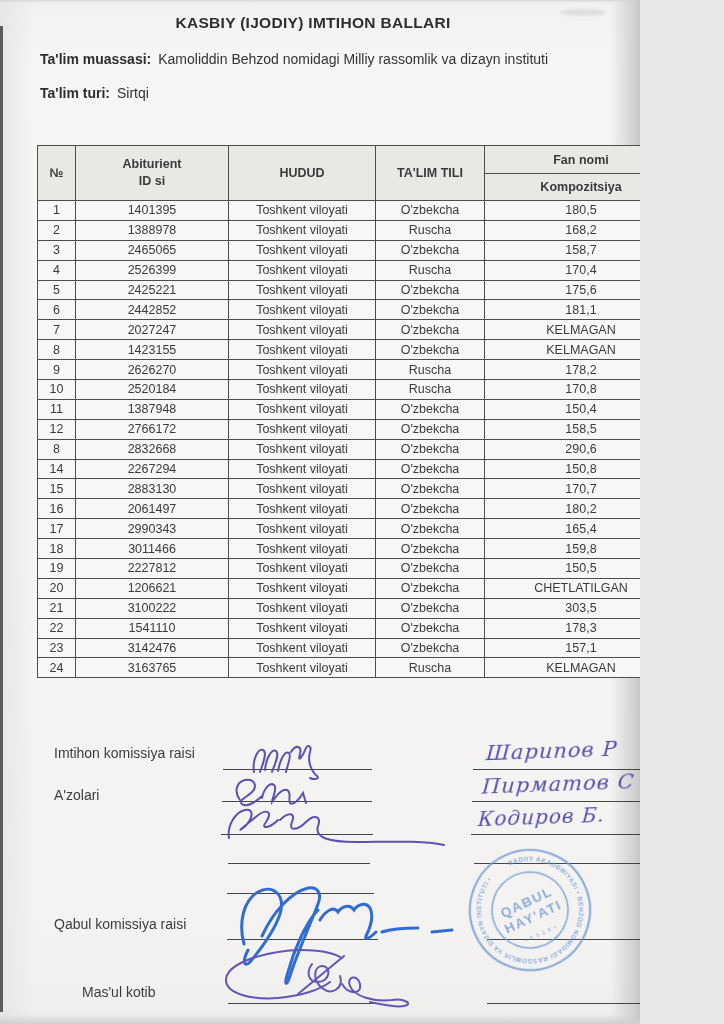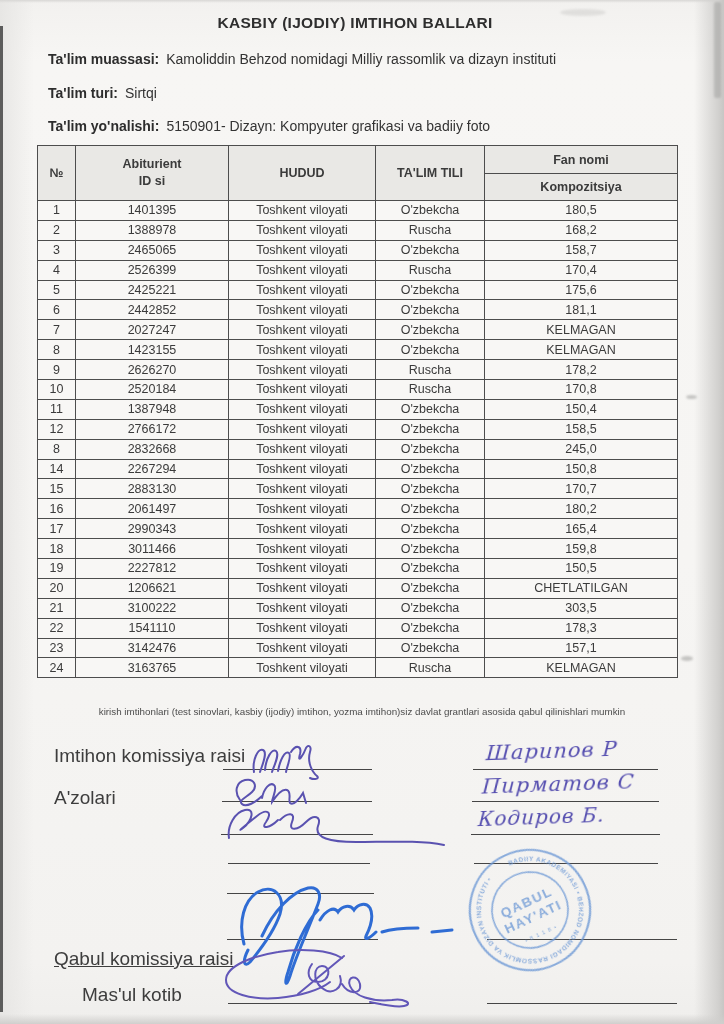--- a/index.html
+++ b/index.html
@@ -1,52 +1,52 @@
 <!DOCTYPE html>
 <html><head>
 <meta charset="utf-8">
 <style>
   html,body{margin:0;padding:0;}
   body{width:724px;height:1024px;overflow:hidden;font-family:"Liberation Sans",sans-serif;background:#e8e7e5;}
-  .page{position:relative;width:724px;height:1024px;
+  .page{position:relative;width:640px;height:1024px;
     background:linear-gradient(180deg,#f2f1ef 0%,#f7f6f4 6%,#f6f5f3 55%,#f3f2f0 94%,#efeeec 100%);
     overflow:hidden;}
   
   .edge-top{position:absolute;left:0;top:0;width:100%;height:3px;background:linear-gradient(180deg,#d8d7d5,transparent);}
   .edge-left{position:absolute;left:0;top:26px;width:3px;height:986px;background:#3a3a3a;filter:blur(.6px);opacity:.8;}
   .edge-left-shade{position:absolute;left:0;top:0;width:34px;height:100%;background:linear-gradient(90deg,#e7e6e4,rgba(0,0,0,0));}
   .edge-right{position:absolute;right:0;top:0;width:30px;height:100%;background:linear-gradient(90deg,rgba(0,0,0,0),#d2d1cf 80%,#c7c6c4);}
   .edge-bottom{position:absolute;left:0;bottom:0;width:100%;height:10px;background:linear-gradient(0deg,#d0cfcd,rgba(0,0,0,0));}
   .artifact{position:absolute;background:#8a8a88;border-radius:50%;filter:blur(1.2px);opacity:.45;}
   .a1{left:714px;top:2px;width:7px;height:96px;border-radius:2px;opacity:.35;}
   .a2{left:686px;top:395px;width:11px;height:4px;}
   .a3{left:681px;top:656px;width:12px;height:5px;}
   .a4{left:560px;top:9px;width:46px;height:7px;opacity:.18;}
 
   .title{position:absolute;left:0;right:14px;top:14px;text-align:center;font-weight:bold;
     font-size:15.5px;letter-spacing:.3px;color:#2e2e2e;}
   .field{position:absolute;left:40px;font-size:14px;color:#333;white-space:nowrap;}
-  .field b{margin-right:7px;color:#2d2d2d;margin-left:8px;}
+  .field b{margin-right:7px;color:#2d2d2d;}
   .f1{top:51px;} .f2{top:85px;} .f3{top:118px;}
 
   table.results{position:absolute;left:37px;top:145px;width:640px;border-collapse:collapse;
     table-layout:fixed;font-size:12.5px;color:#3b3b3b;}
   .results th,.results td{border:1px solid #4d4d4d;padding:0;text-align:center;
     white-space:nowrap;overflow:hidden;}
   .results thead th{background:#e9e8e5;font-weight:bold;}
   .results thead tr.h1 th{height:27px;}
   .results thead tr.h2 th{height:26px;margin-top:24px;}
   .results tbody td{height:18.9px;background:#f8f7f5;}
   .idhead div{line-height:1.35;}
 
   .note{position:absolute;left:30px;width:664px;text-align:center;font-size:9.8px;color:#4c4c4c;}
   .n1{top:690px;} .n2{top:706px;}
 
-  .siglabel{position:absolute;left:54px;font-size:19px;color:#3d3d3d;white-space:nowrap;}
-  .l1{top:745px;} .l2{top:787px;} .l3{top:948px;text-decoration:underline;} .l4{top:984px;margin-left:28px;}
+  .siglabel{position:absolute;left:54px;font-size:14px;color:#3d3d3d;white-space:nowrap;}
+  .l1{top:745px;} .l2{top:787px;} .l3{top:916px;} .l4{top:984px;margin-left:28px;}
   .sline{position:absolute;height:1px;background:#454545;}
 
   .hand{position:absolute;font-family:"DejaVu Serif",serif;font-style:italic;
     font-size:21px;color:#564fb0;letter-spacing:1px;transform:rotate(-2deg) skewX(-6deg);
     white-space:nowrap;filter:blur(.2px);}
   .hn1{left:486px;top:739px;} .hn2{left:482px;top:772px;} .hn3{left:478px;top:805px;font-size:20px;}
 
   svg.overlay{position:absolute;left:0;top:0;width:724px;height:1024px;pointer-events:none;}
   .stampg{filter:blur(.35px);opacity:.8;}
   .stamp-ring-text{font-family:"Liberation Sans",sans-serif;font-size:6.5px;letter-spacing:.5px;font-weight:bold;}
@@ -67,23 +67,20 @@
   <div class="artifact a2"></div>
   <div class="artifact a3"></div>
   <div class="artifact a4"></div>
 
   <div class="title">KASBIY (IJODIY)  IMTIHON BALLARI</div>
   <div class="field f1">
     <b>Ta'lim muassasi:</b><span>Kamoliddin Behzod nomidagi Milliy rassomlik va dizayn instituti</span>
   </div>
   <div class="field f2">
     <b>Ta'lim  turi:</b><span>Sirtqi</span>
-  </div>
-  <div class="field f3">
-    <b>Ta'lim yo'nalishi:</b><span>5150901- Dizayn: Kompyuter grafikasi va badiiy foto</span>
   </div>
 
   <table class="results">
     <colgroup>
       <col style="width:38px">
         <col style="width:153px">
         <col style="width:147px">
         <col style="width:109px">
         <col style="width:193px">
     </colgroup>
@@ -185,21 +182,21 @@
           <td>2766172</td>
           <td>Toshkent viloyati</td>
           <td>O'zbekcha</td>
           <td>158,5</td>
         </tr>
         <tr>
           <td>8</td>
           <td>2832668</td>
           <td>Toshkent viloyati</td>
           <td>O'zbekcha</td>
-          <td>245,0</td>
+          <td>290,6</td>
         </tr>
         <tr>
           <td>14</td>
           <td>2267294</td>
           <td>Toshkent viloyati</td>
           <td>O'zbekcha</td>
           <td>150,8</td>
         </tr>
         <tr>
           <td>15</td>
@@ -267,21 +264,20 @@
         <tr>
           <td>24</td>
           <td>3163765</td>
           <td>Toshkent viloyati</td>
           <td>Ruscha</td>
           <td>KELMAGAN</td>
         </tr>
       </tbody>
   </table>
 
-  <div class="note n2">kirish imtihonlari (test sinovlari, kasbiy (ijodiy) imtihon, yozma imtihon)siz davlat grantlari asosida qabul qilinishlari mumkin</div>
 
   <div class="siglabel l1">Imtihon komissiya raisi</div>
   <div class="siglabel l2">A'zolari</div>
   <div class="siglabel l3">Qabul komissiya raisi</div>
   <div class="siglabel l4">Mas'ul kotib</div>
 
   <div class="sline" style="left:223px;top:769px;width:149px;"></div>
   <div class="sline" style="left:222px;top:801px;width:150px;"></div>
   <div class="sline" style="left:221px;top:834px;width:152px;"></div>
   <div class="sline" style="left:228px;top:863px;width:142px;"></div>

